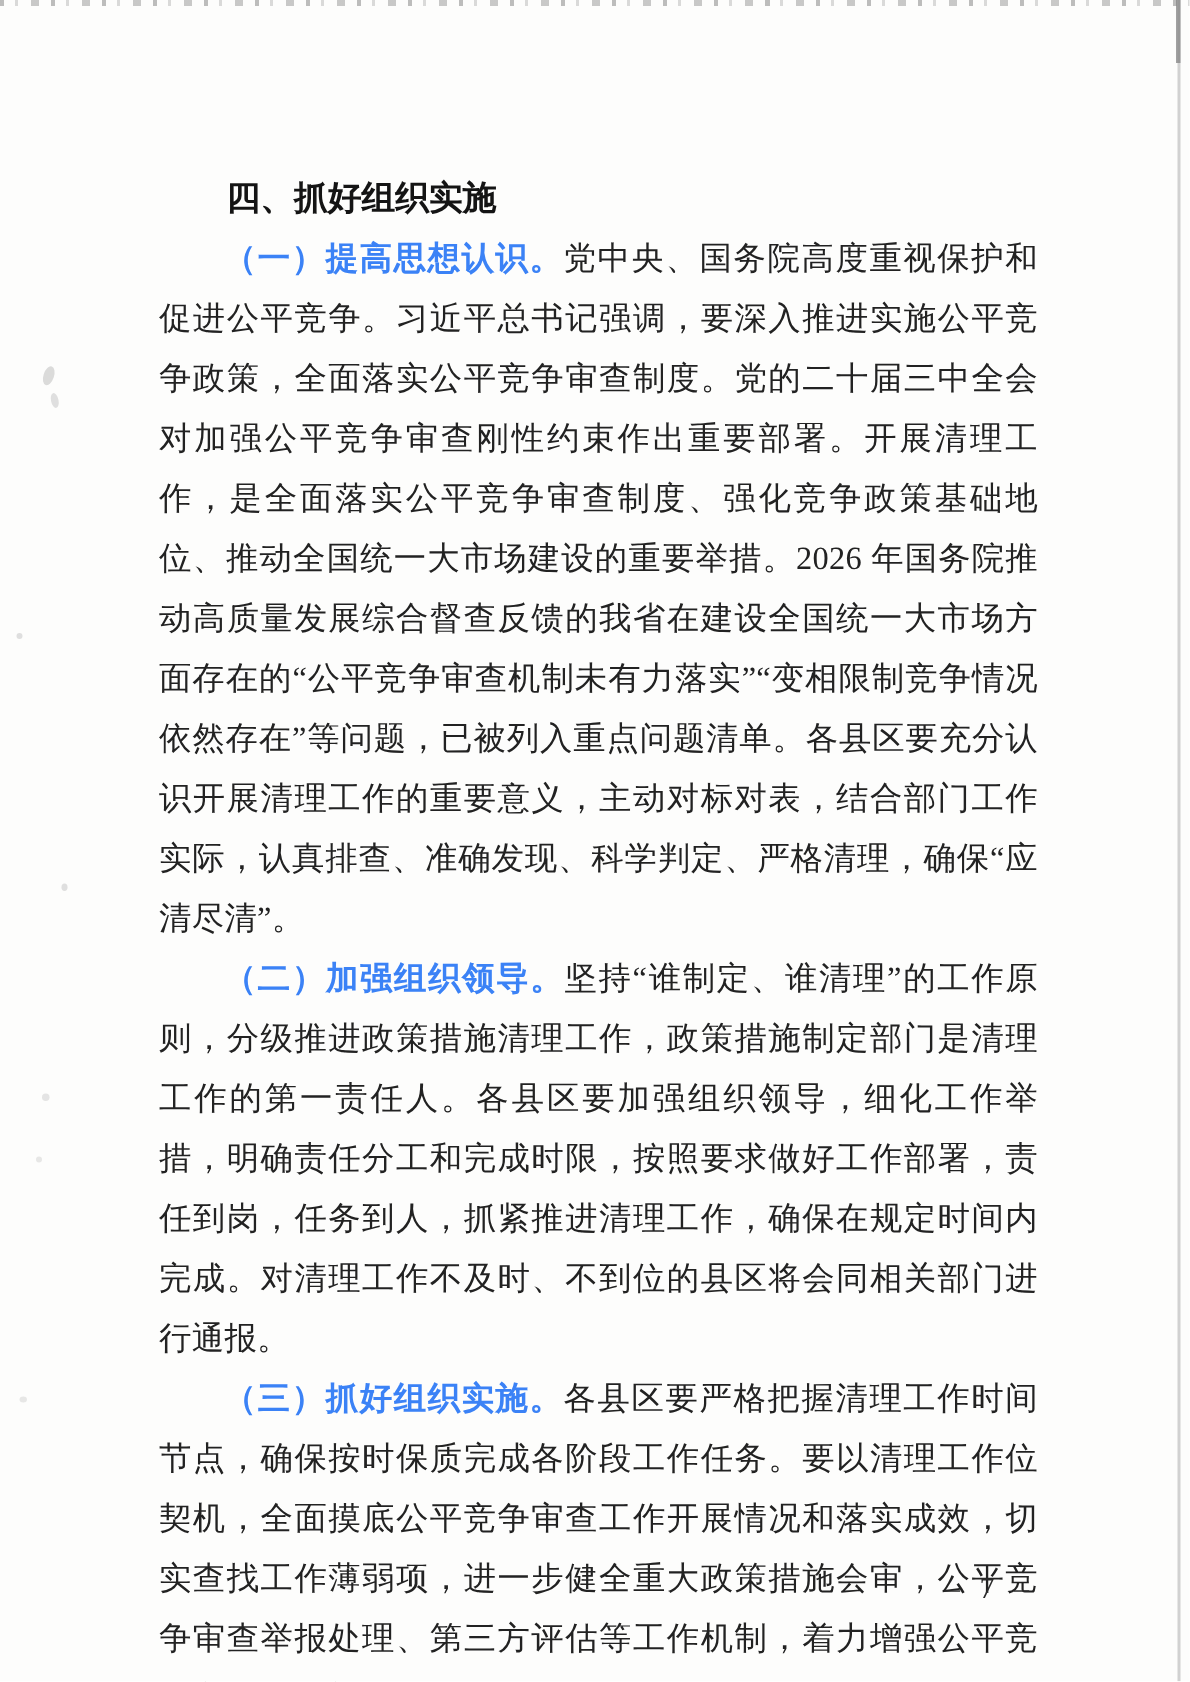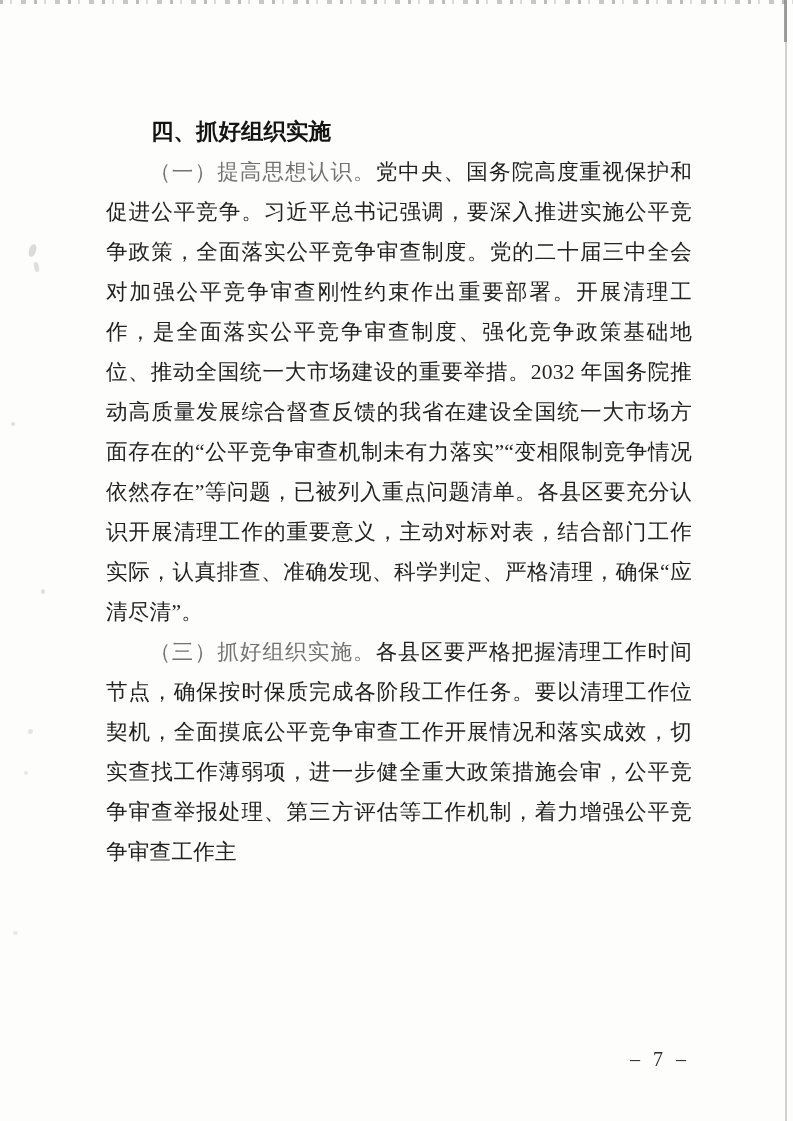--- a/index.html
+++ b/index.html
@@ -83,23 +83,23 @@
     margin: 0;
     font-size: 21.6px;
     line-height: 40px;
     text-indent: 2em;
     text-align: justify;
     text-justify: inter-character;
     letter-spacing: 0.2px;
     color: #222222;
   }
   .para .lead {
-    font-weight: normal;
+    font-weight: bold;
     font-family: "Liberation Sans", "DejaVu Sans", sans-serif;
-    color: #737373;
+    color: #3b82f6;
   }
   .page-number {
     position: absolute;
     left: 630px;
     top: 1048px;
     font-size: 20px;
     letter-spacing: 4px;
     color: #2b2b2b;
     font-family: "Liberation Serif", "DejaVu Serif", serif;
     white-space: nowrap;
@@ -117,21 +117,22 @@
   <div class="smudge s2"></div>
   <div class="smudge s3"></div>
   <div class="smudge s4"></div>
   <div class="smudge s5"></div>
   <div class="smudge s6"></div>
   <div class="smudge s7"></div>
 
   <div class="content">
     <h1 class="heading">四、抓好组织实施</h1>
 
-    <p class="para"><span class="lead">（一）提高思想认识。</span><span>党中央、国务院高度重视保护和促进公平竞争。习近平总书记强调，要深入推进实施公平竞争政策，全面落实公平竞争审查制度。党的二十届三中全会对加强公平竞争审查刚性约束作出重要部署。开展清理工作，是全面落实公平竞争审查制度、强化竞争政策基础地位、推动全国统一大市场建设的重要举措。2032 年国务院推动高质量发展综合督查反馈的我省在建设全国统一大市场方面存在的“公平竞争审查机制未有力落实”“变相限制竞争情况依然存在”等问题，已被列入重点问题清单。各县区要充分认识开展清理工作的重要意义，主动对标对表，结合部门工作实际，认真排查、准确发现、科学判定、严格清理，确保“应清尽清”。</span></p>
+    <p class="para"><span class="lead">（一）提高思想认识。</span><span>党中央、国务院高度重视保护和促进公平竞争。习近平总书记强调，要深入推进实施公平竞争政策，全面落实公平竞争审查制度。党的二十届三中全会对加强公平竞争审查刚性约束作出重要部署。开展清理工作，是全面落实公平竞争审查制度、强化竞争政策基础地位、推动全国统一大市场建设的重要举措。2026 年国务院推动高质量发展综合督查反馈的我省在建设全国统一大市场方面存在的“公平竞争审查机制未有力落实”“变相限制竞争情况依然存在”等问题，已被列入重点问题清单。各县区要充分认识开展清理工作的重要意义，主动对标对表，结合部门工作实际，认真排查、准确发现、科学判定、严格清理，确保“应清尽清”。</span></p>
 
+    <p class="para"><span class="lead">（二）加强组织领导。</span><span>坚持“谁制定、谁清理”的工作原则，分级推进政策措施清理工作，政策措施制定部门是清理工作的第一责任人。各县区要加强组织领导，细化工作举措，明确责任分工和完成时限，按照要求做好工作部署，责任到岗，任务到人，抓紧推进清理工作，确保在规定时间内完成。对清理工作不及时、不到位的县区将会同相关部门进行通报。</span></p>
 
     <p class="para"><span class="lead">（三）抓好组织实施。</span><span>各县区要严格把握清理工作时间节点，确保按时保质完成各阶段工作任务。要以清理工作位契机，全面摸底公平竞争审查工作开展情况和落实成效，切实查找工作薄弱项，进一步健全重大政策措施会审，公平竞争审查举报处理、第三方评估等工作机制，着力增强公平竞争审查工作主</span></p>
   </div>
 
   <div class="page-number">– 7 –</div>
 
 </div>
 
 </body></html>

